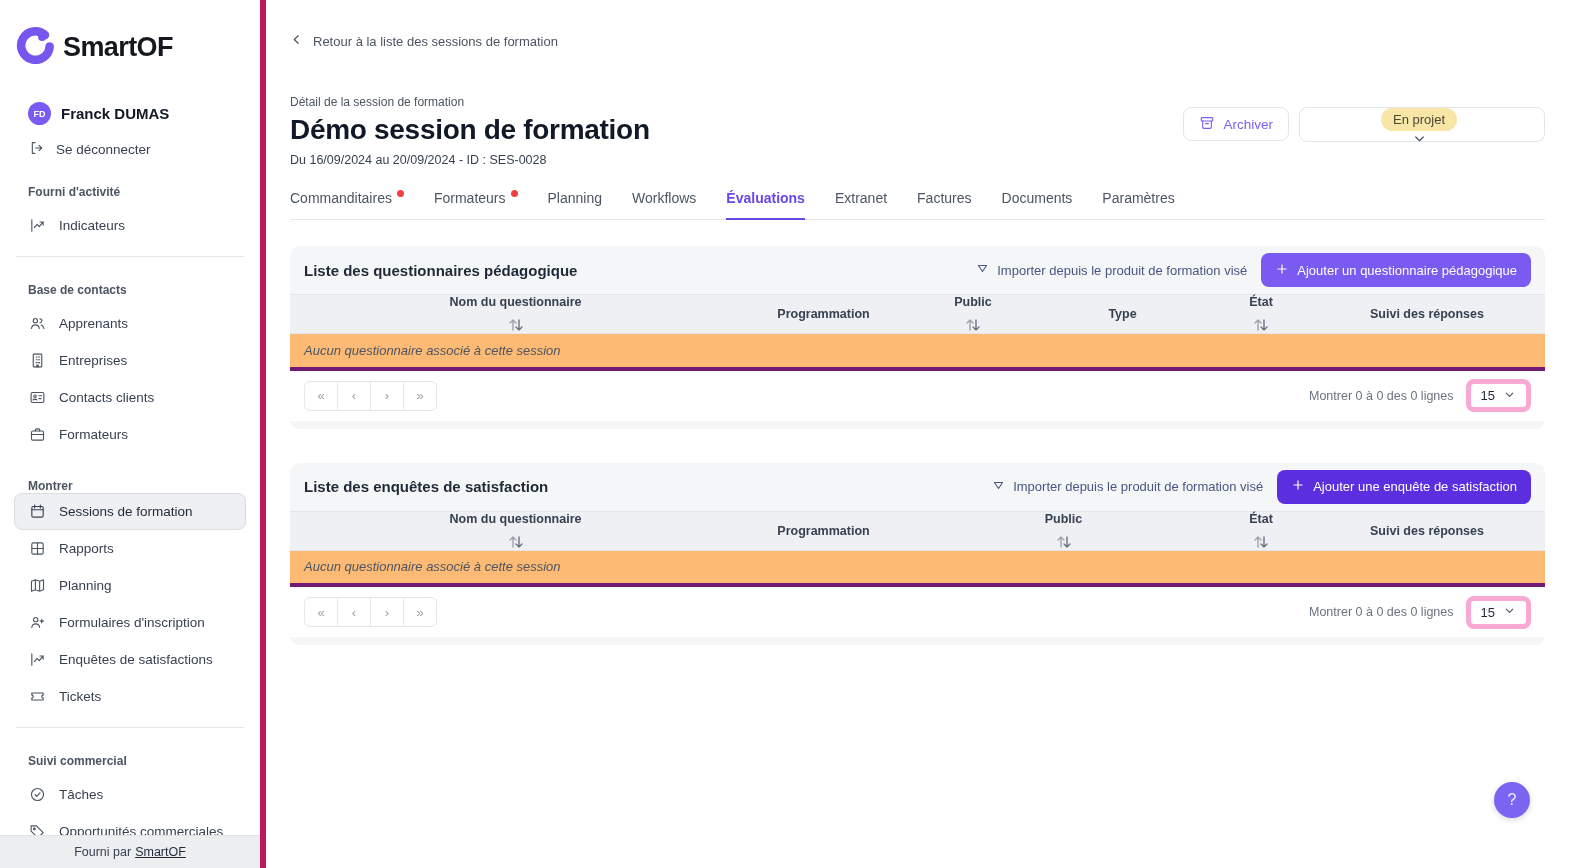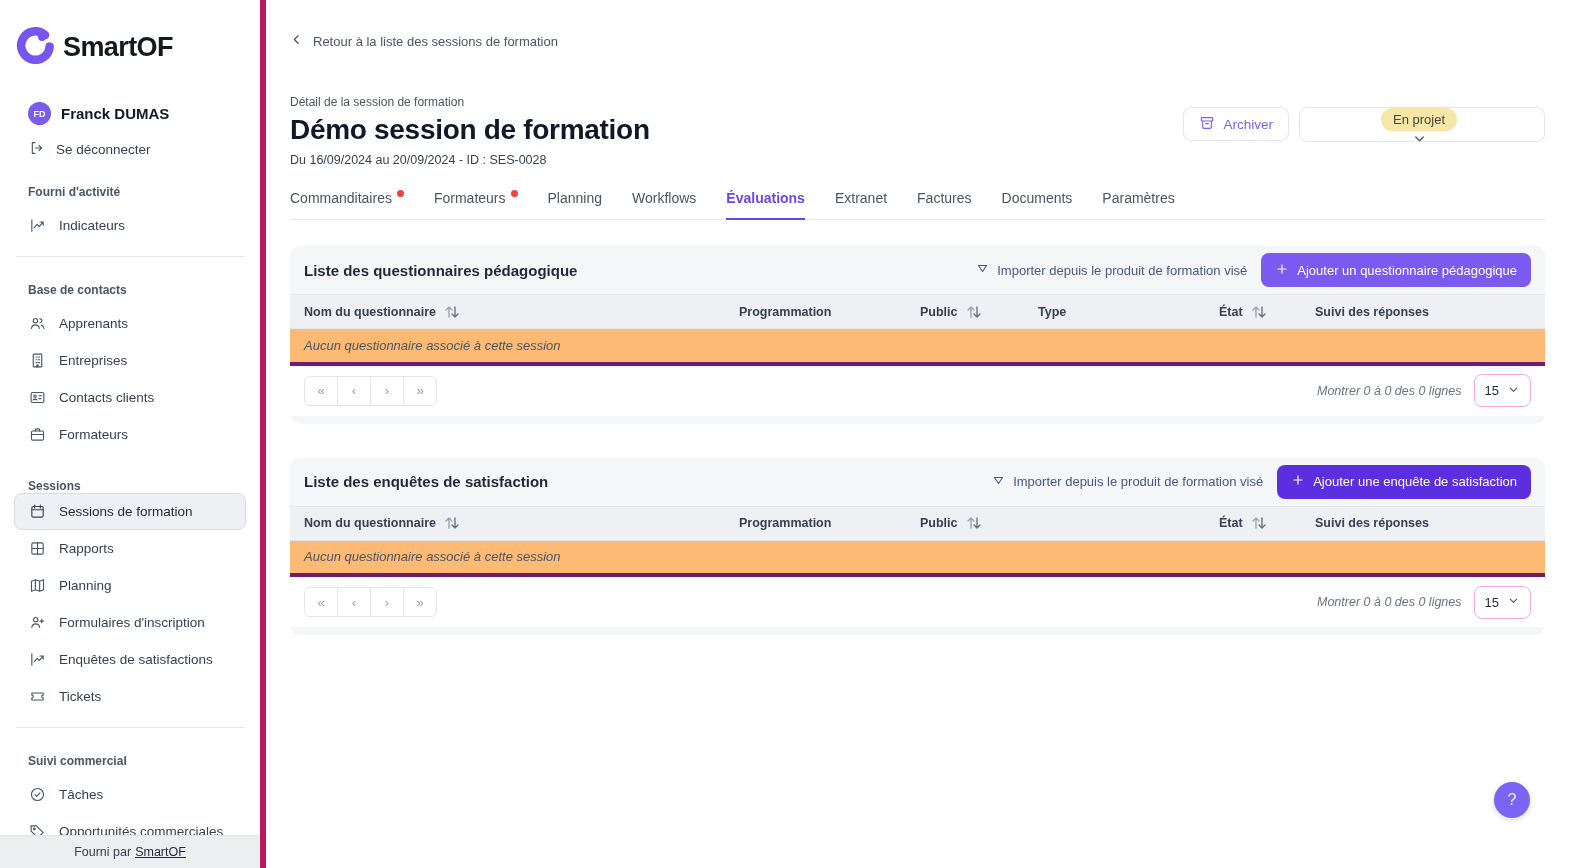--- a/index.html
+++ b/index.html
@@ -68,36 +68,36 @@
     border:none; border-radius:8px; color:#fff; font-size:13px; cursor:pointer;
     font-family:"Liberation Sans", sans-serif; }
   .add-btn.light { background:#7a5af0; }
   .add-btn.dark { background:#5b2ee0; }
 
   table.qtable { width:100%; border-collapse:collapse; table-layout:fixed; }
   .qtable thead tr { background:#eef0f3; border-top:1px solid #e3e6ea; border-bottom:1px solid #e3e6ea; }
   .qtable th { height:34px; text-align:left; font-size:12.5px; font-weight:700; color:#374151;
     padding:0 6px; white-space:nowrap; }
   .qtable th:first-child { padding-left:14px; }
-  .th-inner { display:flex; align-items:center; gap:8px; }
+  .th-inner { display:flex; align-items:center; gap:8px;flex-direction:column; }
   .sort-ic { display:flex; cursor:pointer; }
   .qtable td.empty { background:#fdba74; height:35px; font-size:13px; font-style:italic;
     color:#4b5563; padding-left:14px; border-bottom:4px solid #701a75; }
 
   .pagination { background:#fff; display:flex; align-items:center; height:50px; padding:0 14px; }
   .pager { display:flex; }
   .pager button { width:34px; height:30px; background:#fff; border:1px solid #e3e6ea;
     margin-left:-1px; color:#9aa1ab; font-size:13px; cursor:pointer;
     font-family:"Liberation Sans", sans-serif; }
   .pager button:first-child { border-radius:6px 0 0 6px; margin-left:0; }
   .pager button:last-child { border-radius:0 6px 6px 0; }
   .pag-right { margin-left:auto; display:flex; align-items:center; gap:12px; }
-  .pag-summary { font-size:12.5px; color:#6b7280;font-style:italic; }
+  .pag-summary { font-size:12.5px; color:#6b7280; }
   .size-select { display:flex; align-items:center; gap:8px; height:33px; padding:0 10px;
-    background:#fff; border:1px solid #f9a8d4; border-radius:8px; font-size:13px;
+    background:#fff; border:5px solid #f9a8d4; border-radius:8px; font-size:13px;
     color:#1f2937; cursor:pointer; }
 
   .help-fab { position:absolute; right:59px; bottom:50px; width:36px; height:36px;
     border-radius:50%; background:#7c64f2; color:#f0edfc; font-size:16px; border:none;
     display:flex; align-items:center; justify-content:center; cursor:pointer;
     box-shadow:0 2px 6px rgba(0,0,0,.15); font-family:"Liberation Sans", sans-serif; }
 </style>
 </head>
 <body>
 
@@ -181,21 +181,21 @@
       <div class="nav-item">
         <span class="ic">
           <svg width="17" height="17" viewBox="0 0 24 24" fill="none" stroke="#4b5563" stroke-width="1.6" stroke-linecap="round" stroke-linejoin="round">
               <rect x="3.5" y="7" width="17" height="13" rx="2"></rect>
               <path d="M9 7V5.5A1.5 1.5 0 0 1 10.5 4h3A1.5 1.5 0 0 1 15 5.5V7M3.5 12h17"></path>
             </svg>
         </span>
         <span>Formateurs</span>
       </div>
 
-      <div class="nav-section-title">Sessions</div>
+      <div class="nav-section-title">Montrer</div>
       <div class="nav-item active" style="margin-top:0">
         <span class="ic">
           <svg width="17" height="17" viewBox="0 0 24 24" fill="none" stroke="#374151" stroke-width="1.6" stroke-linecap="round" stroke-linejoin="round">
               <rect x="4" y="5" width="16" height="15" rx="2"></rect>
               <path d="M8 3v4M16 3v4M4 9.5h16"></path>
             </svg>
         </span>
         <span>Sessions de formation</span>
       </div>
       <div class="nav-item">

